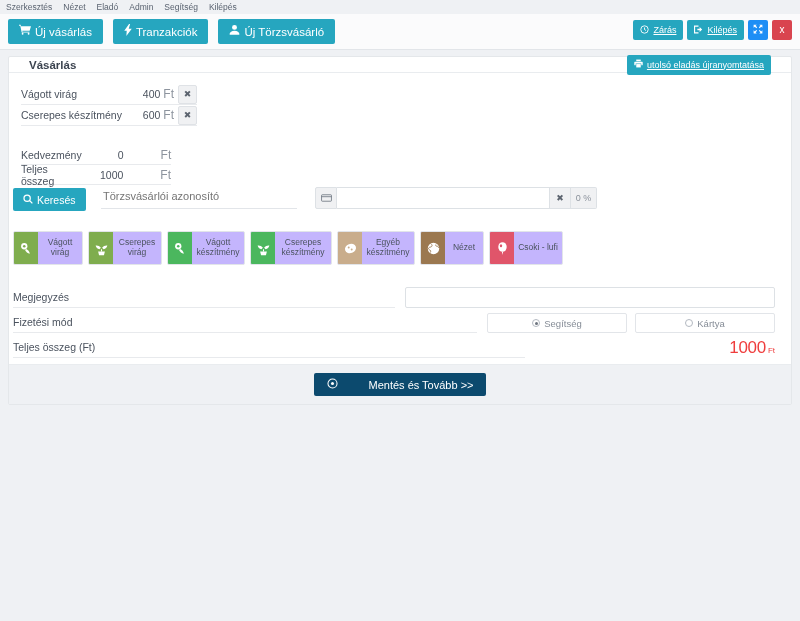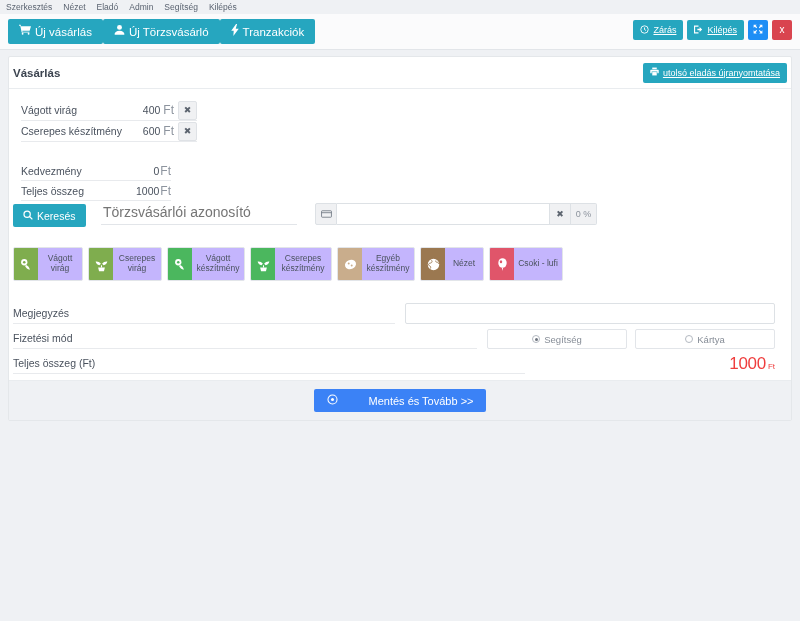--- a/index.html
+++ b/index.html
@@ -28,60 +28,60 @@
   
   .toolbar {
     height: 36px;
     background: #fbfbfc;
     border-bottom: 1px solid #e2e5e9;
     display: flex;
     align-items: center;
     padding: 0 8px;
     position: relative;
   }
-  .tb-left { display: flex; gap: 0; align-items: center; }
+  .tb-left { display: flex; gap: 10px; align-items: center; }
   .tb-right { position: absolute; right: 8px; top: 6px; display: flex; gap: 4px; align-items: center; }
 
   .btn {
     border: none;
     border-radius: 2px;
     font-family: "Liberation Sans", sans-serif;
     color: #fff;
     display: inline-flex;
     align-items: center;
     justify-content: center;
     gap: 4px;
     cursor: pointer;
     white-space: nowrap;
   }
   .btn-teal { background: #26a6bf; }
   .btn-blue { background: #1e8ef5; }
   .btn-red  { background: #d9444f; }
-  .btn-green{ background: #3b82f6; gap: 31px; }
+  .btn-green{ background: #0c4a6e; gap: 31px; }
 
   .btn-lg { height: 25px; padding: 0 11px; font-size: 11.5px; }
   .btn-sm { height: 20px; padding: 0 7px; font-size: 9px; text-decoration: underline; }
   .btn-sq { width: 20px; height: 20px; padding: 0; font-size: 10px; }
 
   .ico { display: inline-block; line-height: 1; }
 
   
   .panel {
     margin: 6px 8px 0 8px;
     background: #ffffff;
     border: 1px solid #e4e7ea;
     border-radius: 2px;
   }
   .panel-head {
-    height: 32px;
+    height: 16px;
     border-bottom: 1px solid #e9ecef;
     display: flex;
     align-items: center;
     justify-content: space-between;
-    padding: 0 4px;
+    padding: 0 20px;
   }
   .panel-title { font-size: 11.5px; font-weight: bold; color: #3c4450; }
 
   .panel-body { display: flex; padding: 8px 0 6px 0; flex-direction: column; }
 
   
   .col-left { width: 196px; padding: 3px 8px 0 12px; }
 
   .cart-row {
     display: flex;
@@ -107,37 +107,38 @@
   }
 
   .totals { margin-top: 19px; padding-right: 26px; }
   .tot-row {
     display: flex;
     align-items: center;
     border-bottom: 1px solid #e8eaed;
     height: 20px;
     font-size: 10.5px;
     color: #4a525e;
+    gap: 36px;
   }
   .tot-label { flex: 1; }
   .tot-val { text-align: right; }
 
   
   .col-right { flex: 1; padding: 0 14px 0 4px; }
 
   .row-search { display: flex; align-items: flex-start; gap: 0; }
 
   .search-btn-wrap { width: 88px; padding-top: 3px; }
 
   .field-under {
     border: none;
     border-bottom: 1px solid #e2e5e9;
     background: transparent;
     font-family: "Liberation Sans", sans-serif;
-    font-size: 14px;
+    font-size: 11px;
     color: #8b929c;
     height: 24px;
     padding: 0 2px 2px 2px;
     outline: none;
   }
   .loyalty-field { width: 196px; }
 
   .discount-group { display: flex; align-items: stretch; margin-left: 18px; margin-top: 2px; }
   .dg-addon {
     width: 22px;
@@ -294,35 +295,35 @@
       <span class="ico">
         <svg width="12" height="12" viewBox="0 0 16 16" fill="#fff">
             <path d="M0 1h2.2l.5 2H16l-1.8 6H4.3l.3 1.2H14v1.2H3.6L1.7 2.2H0V1zm4.8 10.8a1.2 1.2 0 110 2.4 1.2 1.2 0 010-2.4zm8 0a1.2 1.2 0 110 2.4 1.2 1.2 0 010-2.4z"></path>
           </svg>
       </span>
       <span>Új vásárlás</span>
     </button>
 
     <button class="btn btn-teal btn-lg">
       <span class="ico">
+        <svg width="8" height="12" viewBox="0 0 10 16" fill="#fff">
+            <path d="M6.4 0L0 9h3.3L2.8 16 10 6.4H6l1.8-6.4z"></path>
+          </svg>
+      </span>
+      <span>Tranzakciók</span>
+    </button>
+
+    <button class="btn btn-teal btn-lg">
+      <span class="ico">
         <svg width="11" height="12" viewBox="0 0 16 16" fill="#fff">
             <circle cx="8" cy="4.2" r="3.6"></circle>
             <path d="M8 9c4 0 7 2 7 4.6V15H1v-1.4C1 11 4 9 8 9z"></path>
           </svg>
       </span>
       <span>Új Törzsvásárló</span>
-    </button>
-
-    <button class="btn btn-teal btn-lg">
-      <span class="ico">
-        <svg width="8" height="12" viewBox="0 0 10 16" fill="#fff">
-            <path d="M6.4 0L0 9h3.3L2.8 16 10 6.4H6l1.8-6.4z"></path>
-          </svg>
-      </span>
-      <span>Tranzakciók</span>
     </button>
   </div>
 
   <div class="tb-right">
     <button class="btn btn-teal btn-sm">
       <span class="ico">
         <svg width="9" height="9" viewBox="0 0 16 16" fill="none" stroke="#fff" stroke-width="1.6">
             <circle cx="8" cy="8" r="6.6"></circle>
             <path d="M8 4.4V8l2.6 1.8"></path>
           </svg>

